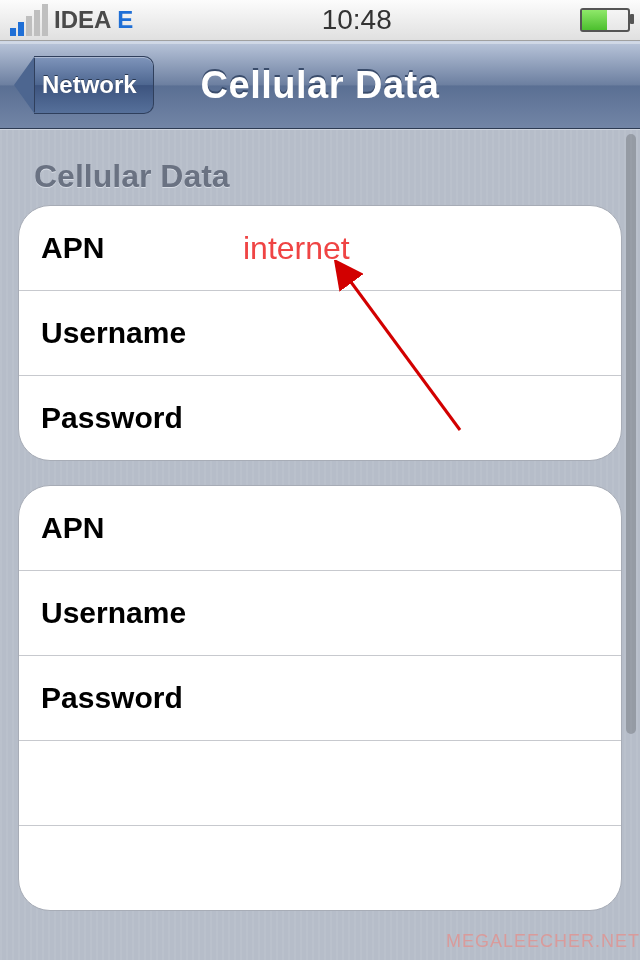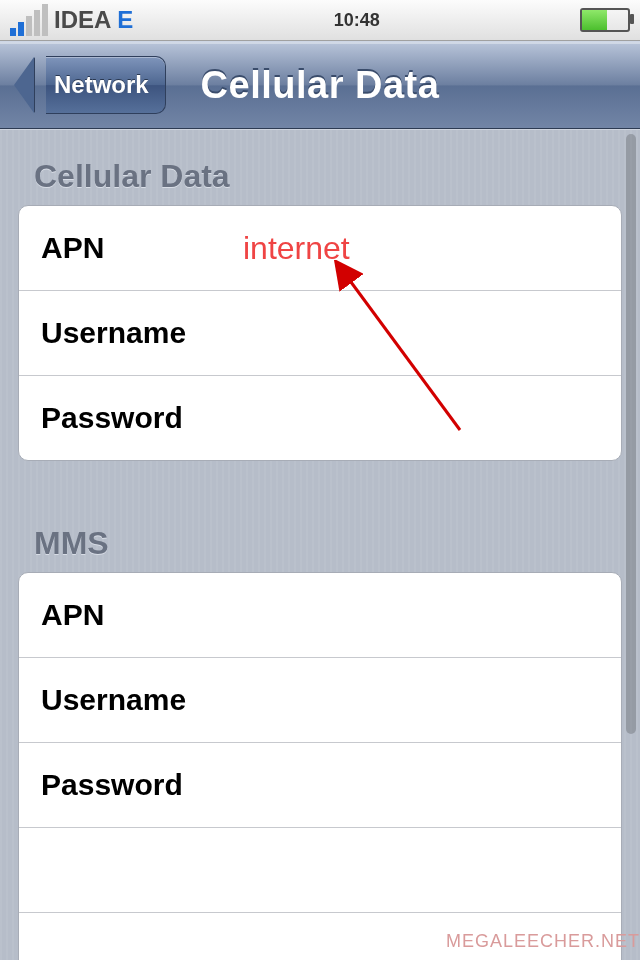--- a/index.html
+++ b/index.html
@@ -16,42 +16,41 @@
   .status-left{display:flex;align-items:center;gap:6px;text-align:right;}
   .signal{display:flex;align-items:flex-end;gap:2px;}
   .signal .bar{width:6px;background:#1f6fd6;}
   .signal .bar.b1{height:8px;}
   .signal .bar.b2{height:14px;}
   .signal .bar.b3{height:20px;background:#bfbfbf;}
   .signal .bar.b4{height:26px;background:#bfbfbf;}
   .signal .bar.b5{height:32px;background:#bfbfbf;}
   .carrier{font-size:24px;font-weight:bold;color:#4a4a4a;}
   .network-type{font-size:24px;font-weight:bold;color:#1f6fd6;}
-  .clock{font-size:18px;font-weight:bold;color:#333;}
+  .clock{font-size:28px;font-weight:normal;color:#333;}
   .battery{
     width:46px;height:20px;border:2px solid #555;border-radius:3px;position:relative;
   }
   .battery:after{content:"";position:absolute;right:-6px;top:4px;width:4px;height:10px;background:#555;border-radius:1px;}
   .battery .fill{height:100%;width:55%;background:linear-gradient(#8fe86a,#4cbf2e);}
 
   
   .navbar{
     height:86px;
     background:linear-gradient(#b9c5da,#6c7fa0 50%,#5a6f93 51%,#7285a6);
     border-top:1px solid #cdd6e5;
     border-bottom:1px solid #2d3b53;
     position:relative;display:flex;align-items:center;justify-content:center;
     box-shadow:inset 0 2px 0 rgba(255,255,255,0.35);
   }
   .back-button{
     position:absolute;left:14px;top:50%;transform:translateY(-50%);
     display:flex;align-items:center;
     height:56px;
     cursor:pointer;
-    gap:12px;
   }
   .back-button .arrow{
     width:0;height:0;border-top:28px solid transparent;border-bottom:28px solid transparent;
     border-right:20px solid #4d6690;
     filter:drop-shadow(1px 0 0 #2f3f5c);
   }
   .back-button .body{
     height:56px;line-height:56px;padding:0 16px 0 8px;
     background:linear-gradient(#7f95bb,#4d6690 50%,#3d547f 51%,#56709a);
     border:1px solid #2f3f5c;border-left:none;border-radius:0 10px 10px 0;
@@ -70,22 +69,22 @@
     background-image:
       repeating-linear-gradient(90deg,rgba(255,255,255,0.06) 0 2px,transparent 2px 6px);
     border-top:1px solid #cfd5df;
   }
   .section-header{
     padding:28px 34px 10px;
     font-size:32px;font-weight:bold;color:#6a7282;
     text-shadow:0 1px 0 #d8dde6;
   }
   .group{
-    margin:0 18px 36px;
-    background:#fff;border:1px solid #a7acb6;border-radius:10px;
+    margin:0 18px 24px;
+    background:#fff;border:1px solid #a7acb6;border-radius:32px;
     overflow:hidden;
   }
   .row{
     display:flex;align-items:center;gap:20px;
     min-height:84px;padding:0 22px;
     border-bottom:1px solid #c7c9ce;
   }
   .row:last-child{border-bottom:none;}
   .row .label{
     flex:0 0 180px;font-size:30px;font-weight:bold;color:#000;
@@ -154,21 +153,20 @@
       <div class="row">
         <div class="label">Username</div>
         <input class="input" type="text" value="" style="">
       </div>
       <div class="row">
         <div class="label">Password</div>
         <input class="input" type="password" value="" style="">
       </div>
     </div>
 
-    <div class="section-header">MMS</div>
     <div class="group">
       <div class="row">
         <div class="label">APN</div>
         <input class="input" type="text" value="" style="">
       </div>
       <div class="row">
         <div class="label">Username</div>
         <input class="input" type="text" value="" style="">
       </div>
       <div class="row">

